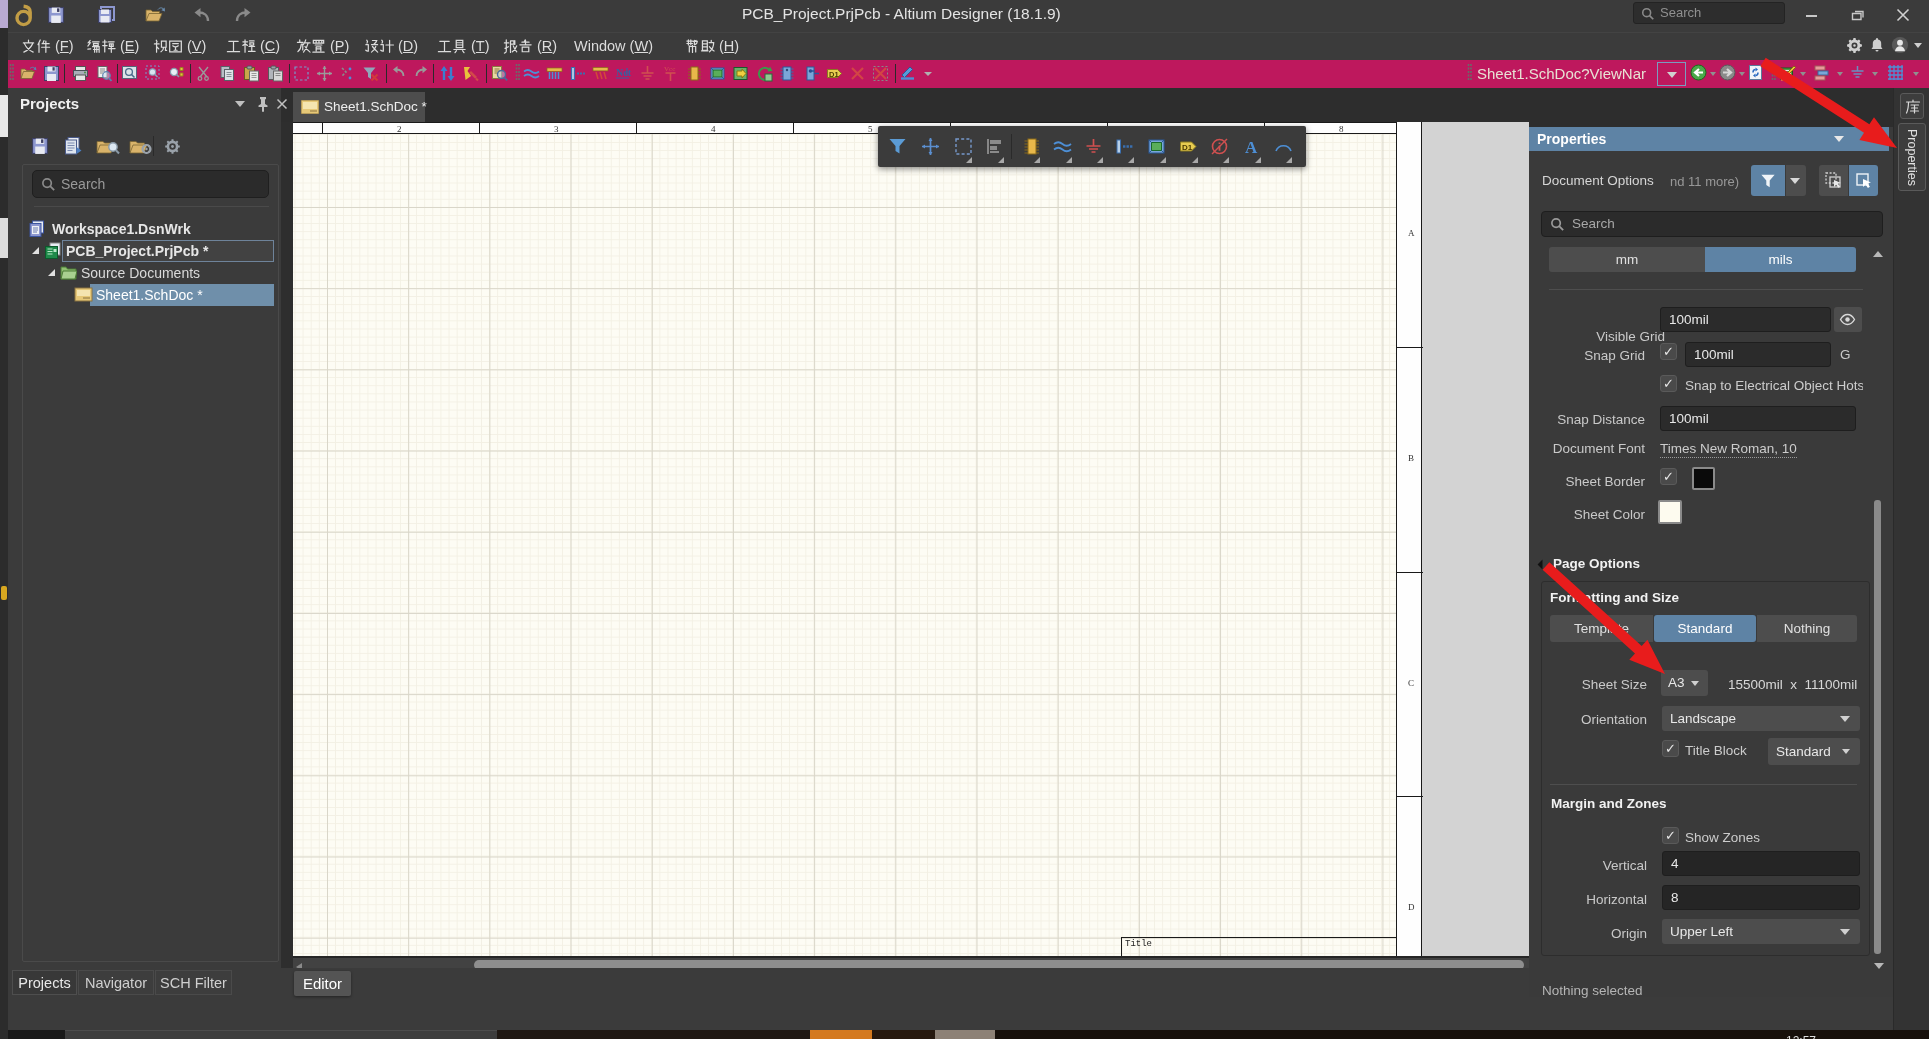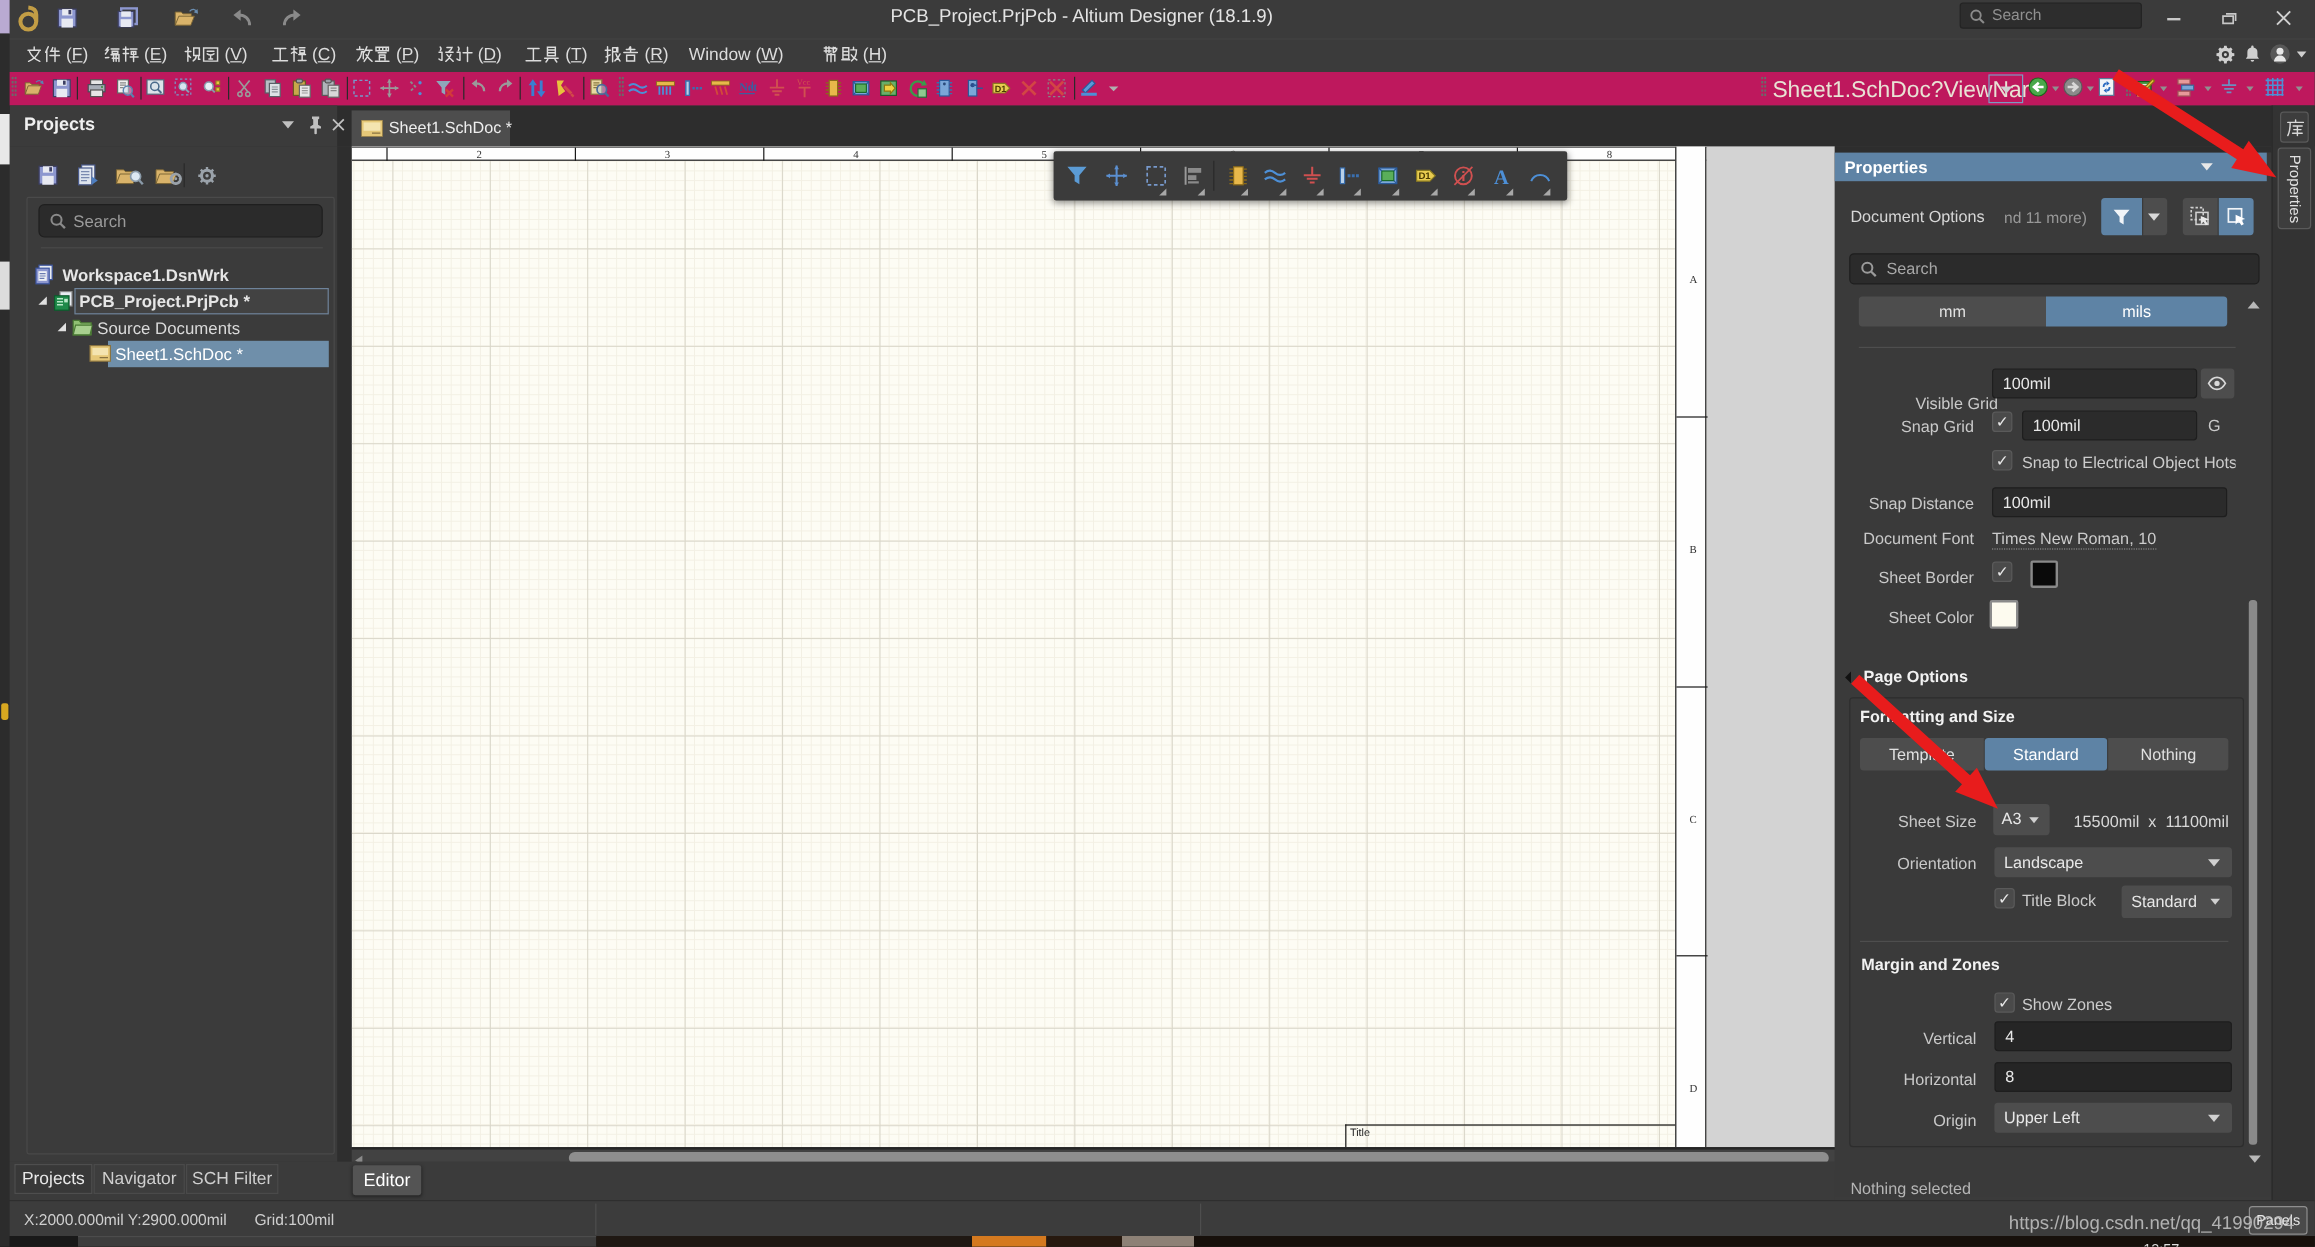--- a/index.html
+++ b/index.html
@@ -357,21 +357,21 @@
       </svg>
 <div class="tsep" style="left:895px"></div>
 <svg class="ti" style="left:899px" viewBox="0 0 17 17">
         <path d="M3 10 11 2l2.5 2.5-8 8z" fill="#5a9ad8" stroke="#2a5a9a"></path>
         <path d="M2 13.5h13" stroke="#4d8fd6" stroke-width="2.4"></path>
       </svg>
 <div class="abs" style="left:924px;top:12px;width:0;height:0;border-left:4px solid transparent;border-right:4px solid transparent;border-top:4.5px solid #b0b0b0"></div>
 <svg class="ti" style="left:1466px;top:4px" width="6" height="19">
         <path stroke="#6a6a6a" stroke-dasharray="2 1.5" d="M2.5 0v19M5 0v19" fill="none" stroke-width="1.6"></path>
       </svg>
-<span class="abs" style="left:1477px;top:5px;color:#e8e2d4;font-size:19px">Sheet1.SchDoc?ViewNar</span>
+<span class="abs" style="left:1477px;top:5px;color:#e8e2d4;font-size:15px">Sheet1.SchDoc?ViewNar</span>
 <div class="abs" style="left:1657px;top:2px;width:29px;height:24px;border:1px solid #7a9cc0">
         <div style="position:absolute;left:9px;top:9px;width:0;height:0;border-left:5px solid transparent;border-right:5px solid transparent;border-top:6px solid #d0d0d0"></div>
       </div>
 <svg class="ti" style="left:1690px;top:4px" viewBox="0 0 17 17">
         <circle cx="8.5" cy="8.5" r="7.5" fill="#4aa84a" stroke="#1a6a1a"></circle>
         <path d="M13 8.5H6M9 5 5 8.5 9 12" stroke="#fff" stroke-width="2.2" fill="none"></path>
       </svg>
 <div class="abs" style="left:1710px;top:12px;width:0;height:0;border-left:3.5px solid transparent;border-right:3.5px solid transparent;border-top:4px solid #909090"></div>
 <svg class="ti" style="left:1719px;top:4px" viewBox="0 0 17 17">
         <circle cx="8.5" cy="8.5" r="7.5" fill="#8a8a8a" stroke="#5a5a5a"></circle>
@@ -528,21 +528,21 @@
    <div class="ltick" style="top:225px"></div>
           <div class="ltick" style="top:450px"></div>
           <div class="ltick" style="top:674px"></div>
    <div class="zl" style="top:106px">A</div>
           <div class="zl" style="top:331px">B</div>
           <div class="zl" style="top:556px">C</div>
           <div class="zl" style="top:780px">D</div>
   </div>
   <div style="position:absolute;left:828px;top:815px;width:275px;height:23px;border-top:1px solid #1a1a1a;border-left:1px solid #1a1a1a">
 
-    <span style="position:absolute;left:3px;top:1px;font-size:9px;color:#222;font-family:Liberation Sans, sans-serif">Title</span>
+    <span style="position:absolute;left:3px;top:1px;font-size:9px;color:#222;font-family:Liberation Mono, monospace">Title</span>
   </div>
  </div>
 </div>
 <div class="abs" id="hscroll">
  <div style="position:absolute;left:3px;top:5px;width:0;height:0;border-top:4px solid transparent;border-bottom:4px solid transparent;border-right:6px solid #8a8a8a"></div>
  <div style="position:absolute;left:181px;top:2px;width:1050px;height:10px;background:#8e8e8e;border-radius:5px"></div>
 </div>
 
 <div class="abs" id="activebar">
  <svg class="ai" style="left:10px" viewBox="0 0 19 19">
@@ -706,28 +706,20 @@
       </div>
  <div id="proptab">Properties</div>
 </div>
 
 <div class="abs" id="btabs">
  <div style="position:absolute;left:4px;top:2px;width:65px;height:25px;background:#383838;border:1px solid #4e4e4e;color:#e8e8e8;font-size:14.5px;text-align:center;line-height:24px">Projects</div>
  <div style="position:absolute;left:70px;top:2px;width:76px;height:25px;background:#3d3d3d;border:1px solid #4a4a4a;color:#cfcfcf;font-size:14.5px;text-align:center;line-height:24px">Navigator</div>
  <div style="position:absolute;left:147px;top:2px;width:77px;height:25px;background:#3d3d3d;border:1px solid #4a4a4a;color:#cfcfcf;font-size:14.5px;text-align:center;line-height:24px">SCH Filter</div>
  <div style="position:absolute;left:286px;top:3px;width:57px;height:25px;background:#545454;border-radius:2px;box-shadow:0 1px 3px rgba(0,0,0,.4);color:#fff;font-weight:normal;font-size:15px;text-align:center;line-height:25px">Editor</div>
 </div>
-<div class="abs" id="statusbar">
- <span style="position:absolute;left:20px;top:8px">X:2000.000mil Y:2900.000mil</span>
- <span style="position:absolute;left:212px;top:8px">Grid:100mil</span>
- <div style="position:absolute;left:496px;top:2px;width:1px;height:26px;background:#4e4e4e"></div>
- <div style="position:absolute;left:1000px;top:2px;width:1px;height:26px;background:#4e4e4e"></div>
- <div style="position:absolute;left:1874px;top:4px;width:49px;height:24px;background:#4a4a4a;border:1px solid #8e8e8e;border-radius:3px;color:#e8e8e8;font-size:12px;text-align:center;line-height:22px">Panels</div>
- <span style="position:absolute;left:1674px;top:10px;color:rgba(210,210,210,.78);font-size:15.5px;white-space:nowrap">https://blog.csdn.net/qq_41990294</span>
-</div>
 <div class="abs" id="oststrip">
  <div style="position:absolute;left:0;top:0;width:65px;height:9px;background:#191919"></div>
  <div style="position:absolute;left:65px;top:0;width:432px;height:9px;background:#3d3d3d;border-top:1px solid #4c4c4c"></div>
  <div style="position:absolute;left:497px;top:0;width:313px;height:9px;background:#1f1813"></div>
  <div style="position:absolute;left:810px;top:0;width:62px;height:9px;background:#d4791f"></div>
  <div style="position:absolute;left:872px;top:0;width:63px;height:9px;background:#27190f"></div>
  <div style="position:absolute;left:935px;top:0;width:60px;height:9px;background:#8d8176"></div>
  <div style="position:absolute;left:995px;top:0;width:934px;height:9px;background:#17100b"></div>
  <span style="position:absolute;left:1786px;top:4px;color:#dddddd;font-size:12px">12:57</span>
 </div>

